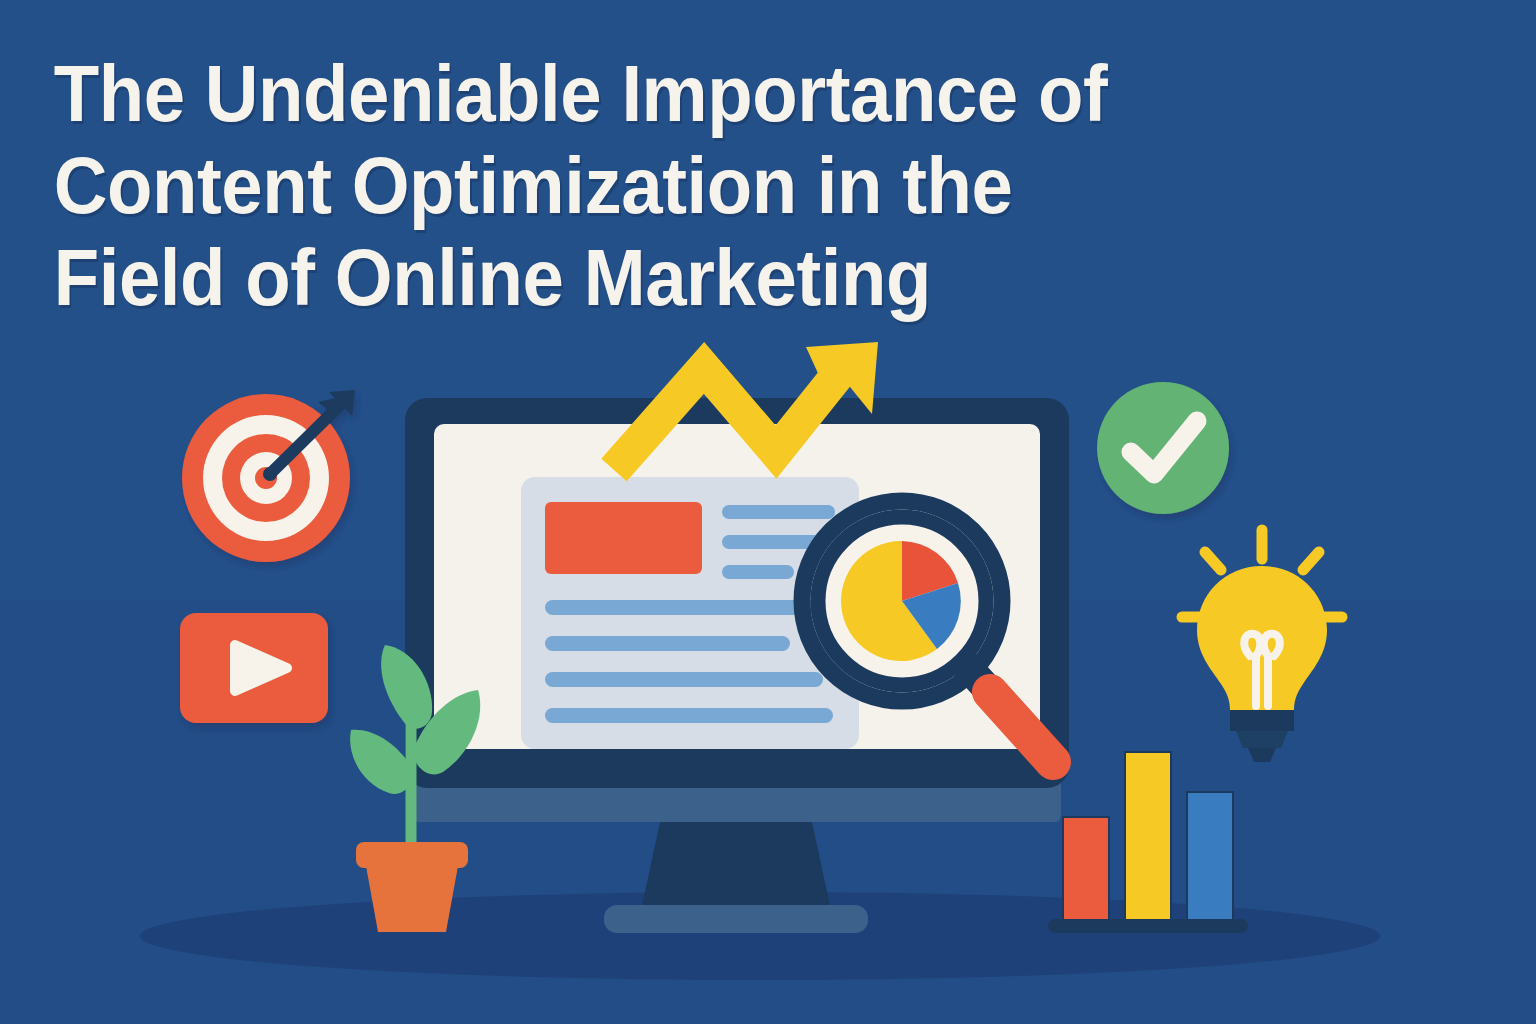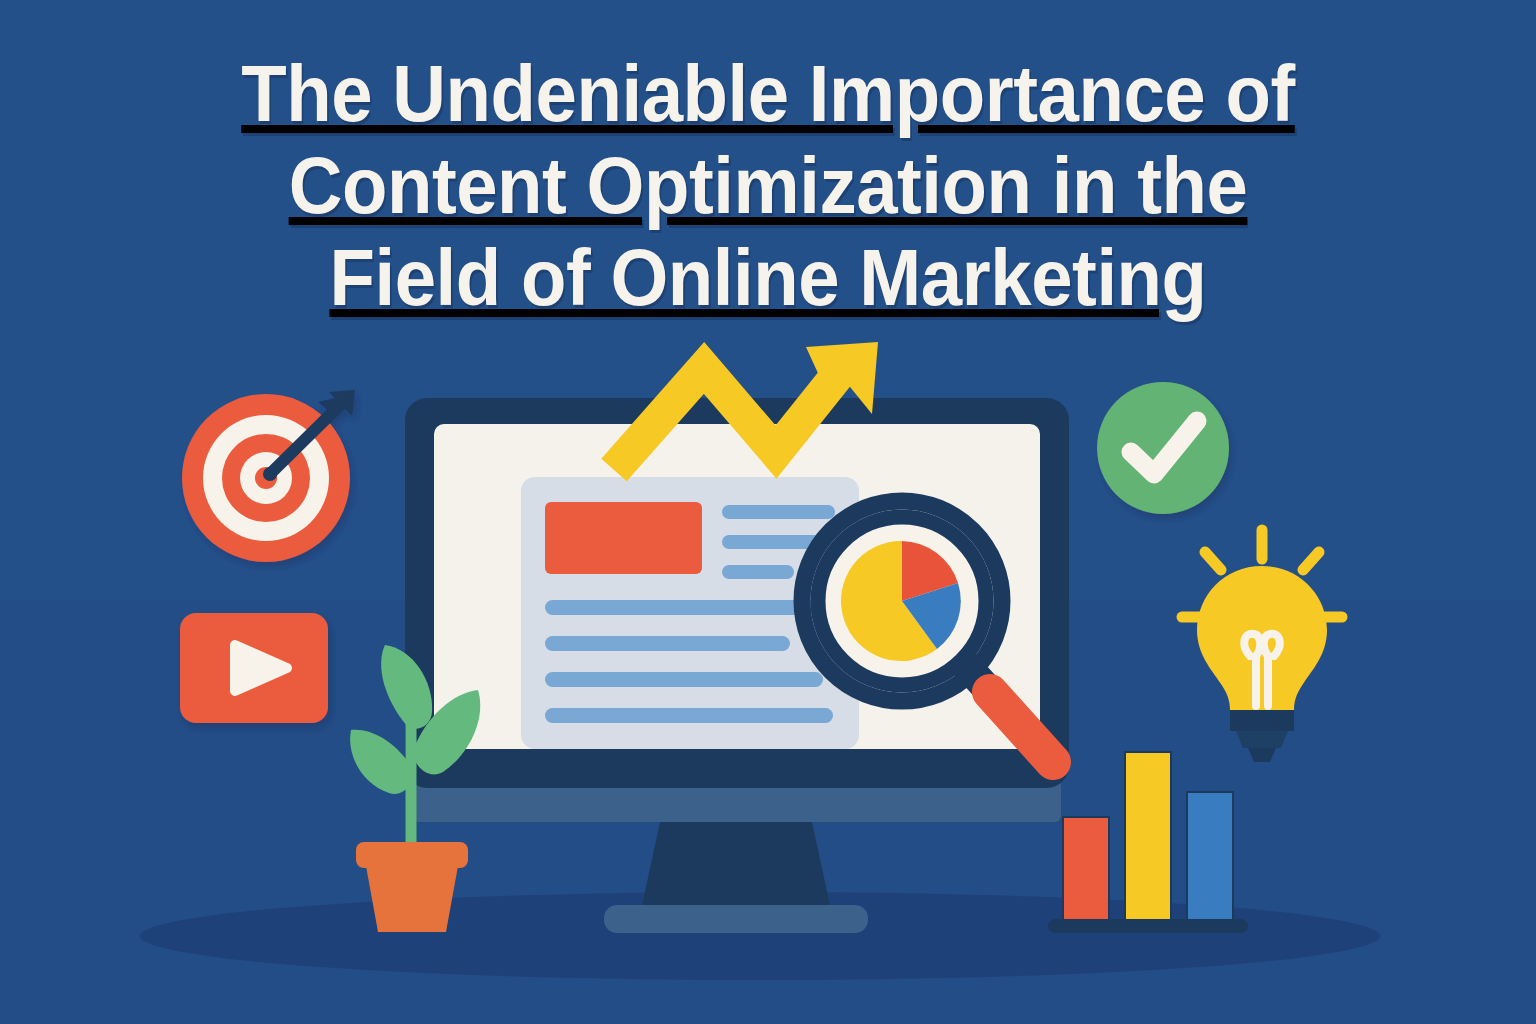--- a/index.html
+++ b/index.html
@@ -22,24 +22,22 @@
     top: 0;
     width: 1536px;
     height: 1024px;
     display: block;
   }
   #headline {
     position: absolute;
     left: 0;
     top: 48px;
     width: 1536px;
-    text-align: center;
     z-index: 5;
     pointer-events: none;
-    text-decoration: underline;
   }
   .hl-line {
     display: block;
     font-family: "Liberation Sans Narrow", "Liberation Sans", sans-serif;
     font-weight: bold;
     font-size: 80px;
     line-height: 92px;
     letter-spacing: -0.5px;
     color: #f6f3ec;
     text-shadow: 2px 3px 0 rgba(14,38,70,0.35);

